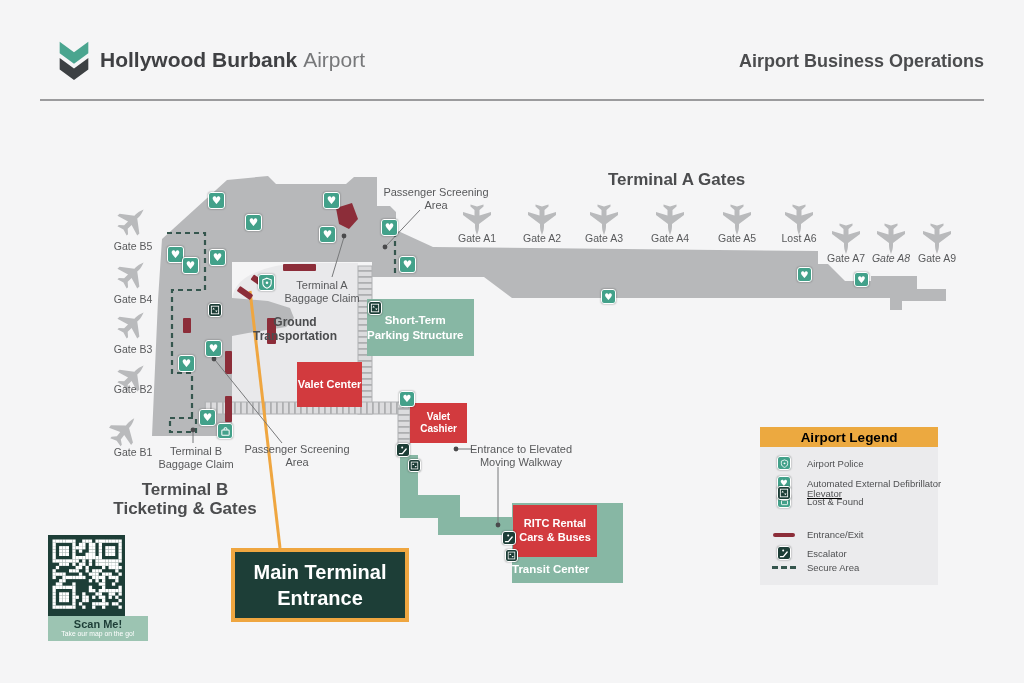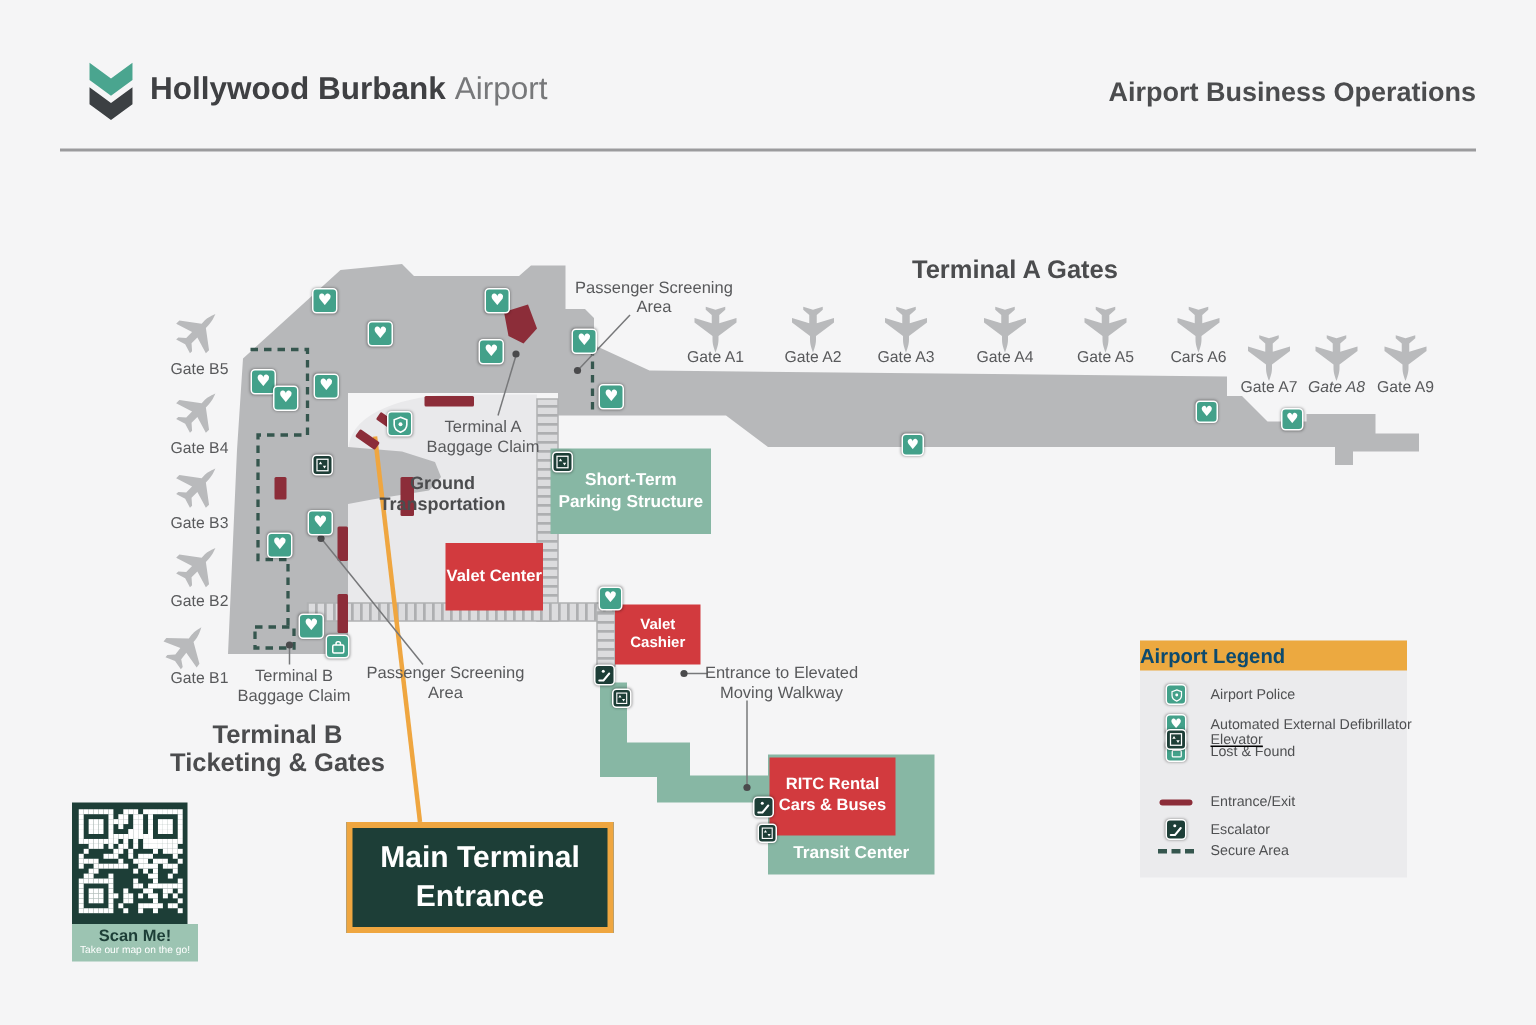--- a/index.html
+++ b/index.html
@@ -11,39 +11,39 @@
   #brand-light{font-weight:normal;font-size:21px;color:#77787a;margin-left:6px;}
   #page-title{font-weight:bold;font-size:18px;color:#4b4c4e;}
   #divider{left:40px;top:99px;width:944px;height:2px;background:#9b9b9d;}
   
   .map-title{font-weight:bold;font-size:17px;color:#4b4c4e;white-space:nowrap;}
   .two-line{text-align:center;line-height:1.12;}
   
   .callout{font-size:11px;color:#58595b;text-align:center;line-height:1.15;white-space:nowrap;transform:translateX(-50%);}
   .gate-label{font-size:10.5px;color:#58595b;white-space:nowrap;transform:translateX(-50%);}
   
-  .sage-box{background:#87b7a4;color:#fff;font-weight:bold;display:flex;align-items:center;justify-content:center;text-align:center;line-height:1.25;}
+  .sage-box{background:#87b7a4;color:#fff;font-weight:bold;display:flex;align-items:center;justify-content:flex-start;text-align:center;line-height:1.25;}
   .red-box{background:#d23a3e;color:#fff;font-weight:bold;display:flex;align-items:center;justify-content:center;text-align:center;line-height:1.25;}
   
   .tile{border-radius:3px;box-shadow:0 0 2px rgba(0,0,0,.45);border:1.5px solid #fff;box-sizing:border-box;display:flex;align-items:center;justify-content:center;}
   .tile.teal{background:#43a18a;}
   .tile.dark{background:#1d3e37;}
   .tile svg{display:block;}
   
   #legend-box{left:760px;top:427px;width:178px;height:158px;background:#ebebed;}
-  #legend-header{left:760px;top:427px;width:178px;height:20px;background:#eca940;color:#0c4a6e;font-weight:bold;font-size:13.5px;display:flex;align-items:center;justify-content:flex-start;}
+  #legend-header{left:760px;top:427px;width:178px;height:20px;background:#eca940;color:#000000;font-weight:bold;font-size:13.5px;display:flex;align-items:center;justify-content:center;}
   .legend-row{position:absolute;left:772px;display:flex;align-items:center;}
   .legend-label{font-size:9.5px;color:#4f5052;margin-left:11px;white-space:nowrap;}
   .legend-sym{width:24px;display:flex;align-items:center;justify-content:center;}
   
   #entrance-box{left:231px;top:548px;width:178px;height:74px;background:#1d3e37;border:4px solid #efa640;box-sizing:border-box;color:#fff;font-weight:bold;font-size:20px;text-align:center;display:flex;flex-direction:column;align-items:center;justify-content:center;line-height:1.3;}
   
   #qr-box{left:48px;top:535px;width:77px;height:106px;}
   #qr-dark{position:absolute;left:0;top:0;width:77px;height:81px;background:#1d3e37;}
-  #qr-strip{position:absolute;left:0;top:81px;width:84px;height:25px;background:#9cc4b2;text-align:center;}
+  #qr-strip{position:absolute;left:0;top:81px;width:100px;height:25px;background:#9cc4b2;text-align:center;}
   #qr-scan{font-weight:bold;font-size:11px;color:#1d3e37;margin-top:2px;}
   #qr-tag{font-size:6.8px;color:#fff;margin-top:0px;}
   .heart{font-family:"DejaVu Sans",sans-serif;color:#fff;line-height:1;}
 </style>
 </head>
 <body>
 
 <div id="stage">
 
   <div class="abs" style="left:56px;top:39px;">
@@ -195,28 +195,28 @@
     <span>Entrance to Elevated</span><br>
     <span>Moving Walkway</span>
   </div>
 
   <div id="gate-labels">
       <div class="abs gate-label" style="left: 477px; top: 232px;">Gate A1</div>
       <div class="abs gate-label" style="left: 542px; top: 232px;">Gate A2</div>
       <div class="abs gate-label" style="left: 604px; top: 232px;">Gate A3</div>
       <div class="abs gate-label" style="left: 670px; top: 232px;">Gate A4</div>
       <div class="abs gate-label" style="left: 737px; top: 232px;">Gate A5</div>
-      <div class="abs gate-label" style="left: 799px; top: 232px;">Cars A6</div>
+      <div class="abs gate-label" style="left: 799px; top: 232px;">Lost A6</div>
       <div class="abs gate-label" style="left: 846px; top: 252px;">Gate A7</div>
       <div class="abs gate-label" style="left: 891px; top: 252px; font-style: italic;">Gate A8</div>
       <div class="abs gate-label" style="left: 937px; top: 252px;">Gate A9</div>
       <div class="abs gate-label" style="left: 133px; top: 240px;">Gate B5</div>
       <div class="abs gate-label" style="left: 133px; top: 293px;">Gate B4</div>
       <div class="abs gate-label" style="left: 133px; top: 343px;">Gate B3</div>
-      <div class="abs gate-label" style="left: 133px; top: 395px;">Gate B2</div>
+      <div class="abs gate-label" style="left: 133px; top: 383px;">Gate B2</div>
       <div class="abs gate-label" style="left: 133px; top: 446px;">Gate B1</div>
     </div>
 
   <div id="icons-layer">
       <div class="abs tile teal" style="left: 208px; top: 192px; width: 17px; height: 17px;">
         <span class="heart" style="font-size:10.54px;">♥</span>
       </div>
       <div class="abs tile teal" style="left: 245px; top: 214px; width: 17px; height: 17px;">
         <span class="heart" style="font-size:10.54px;">♥</span>
       </div>

